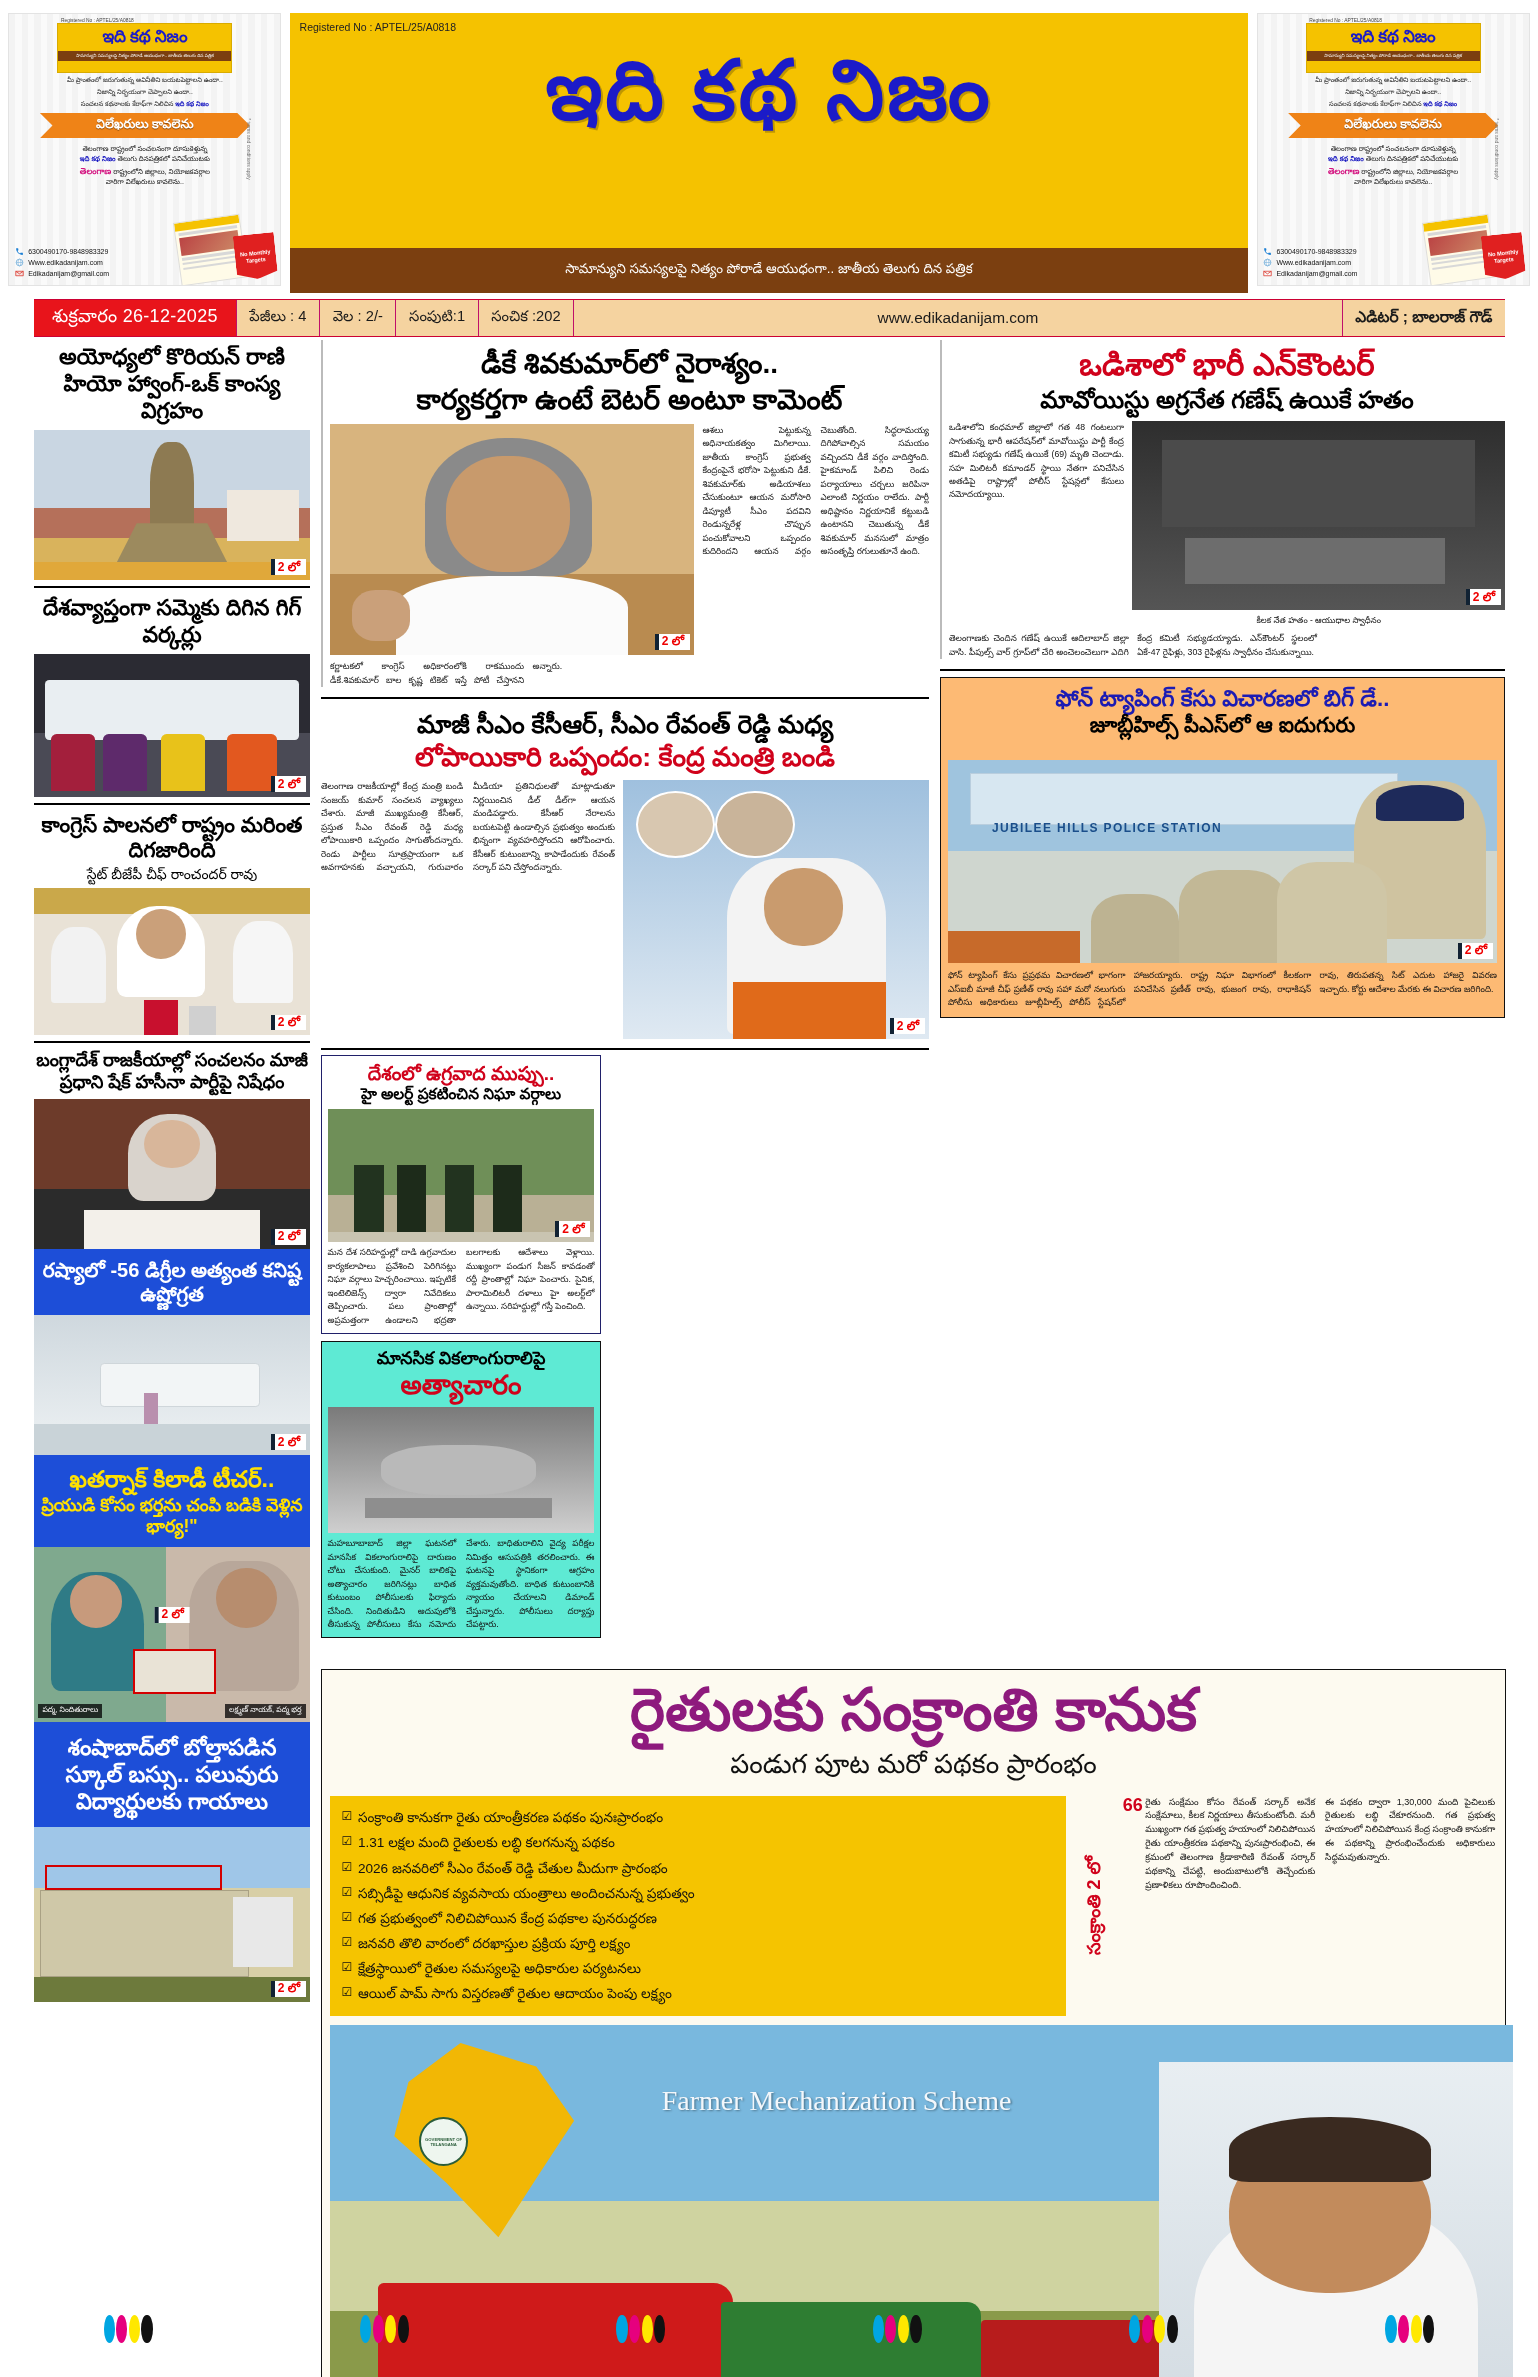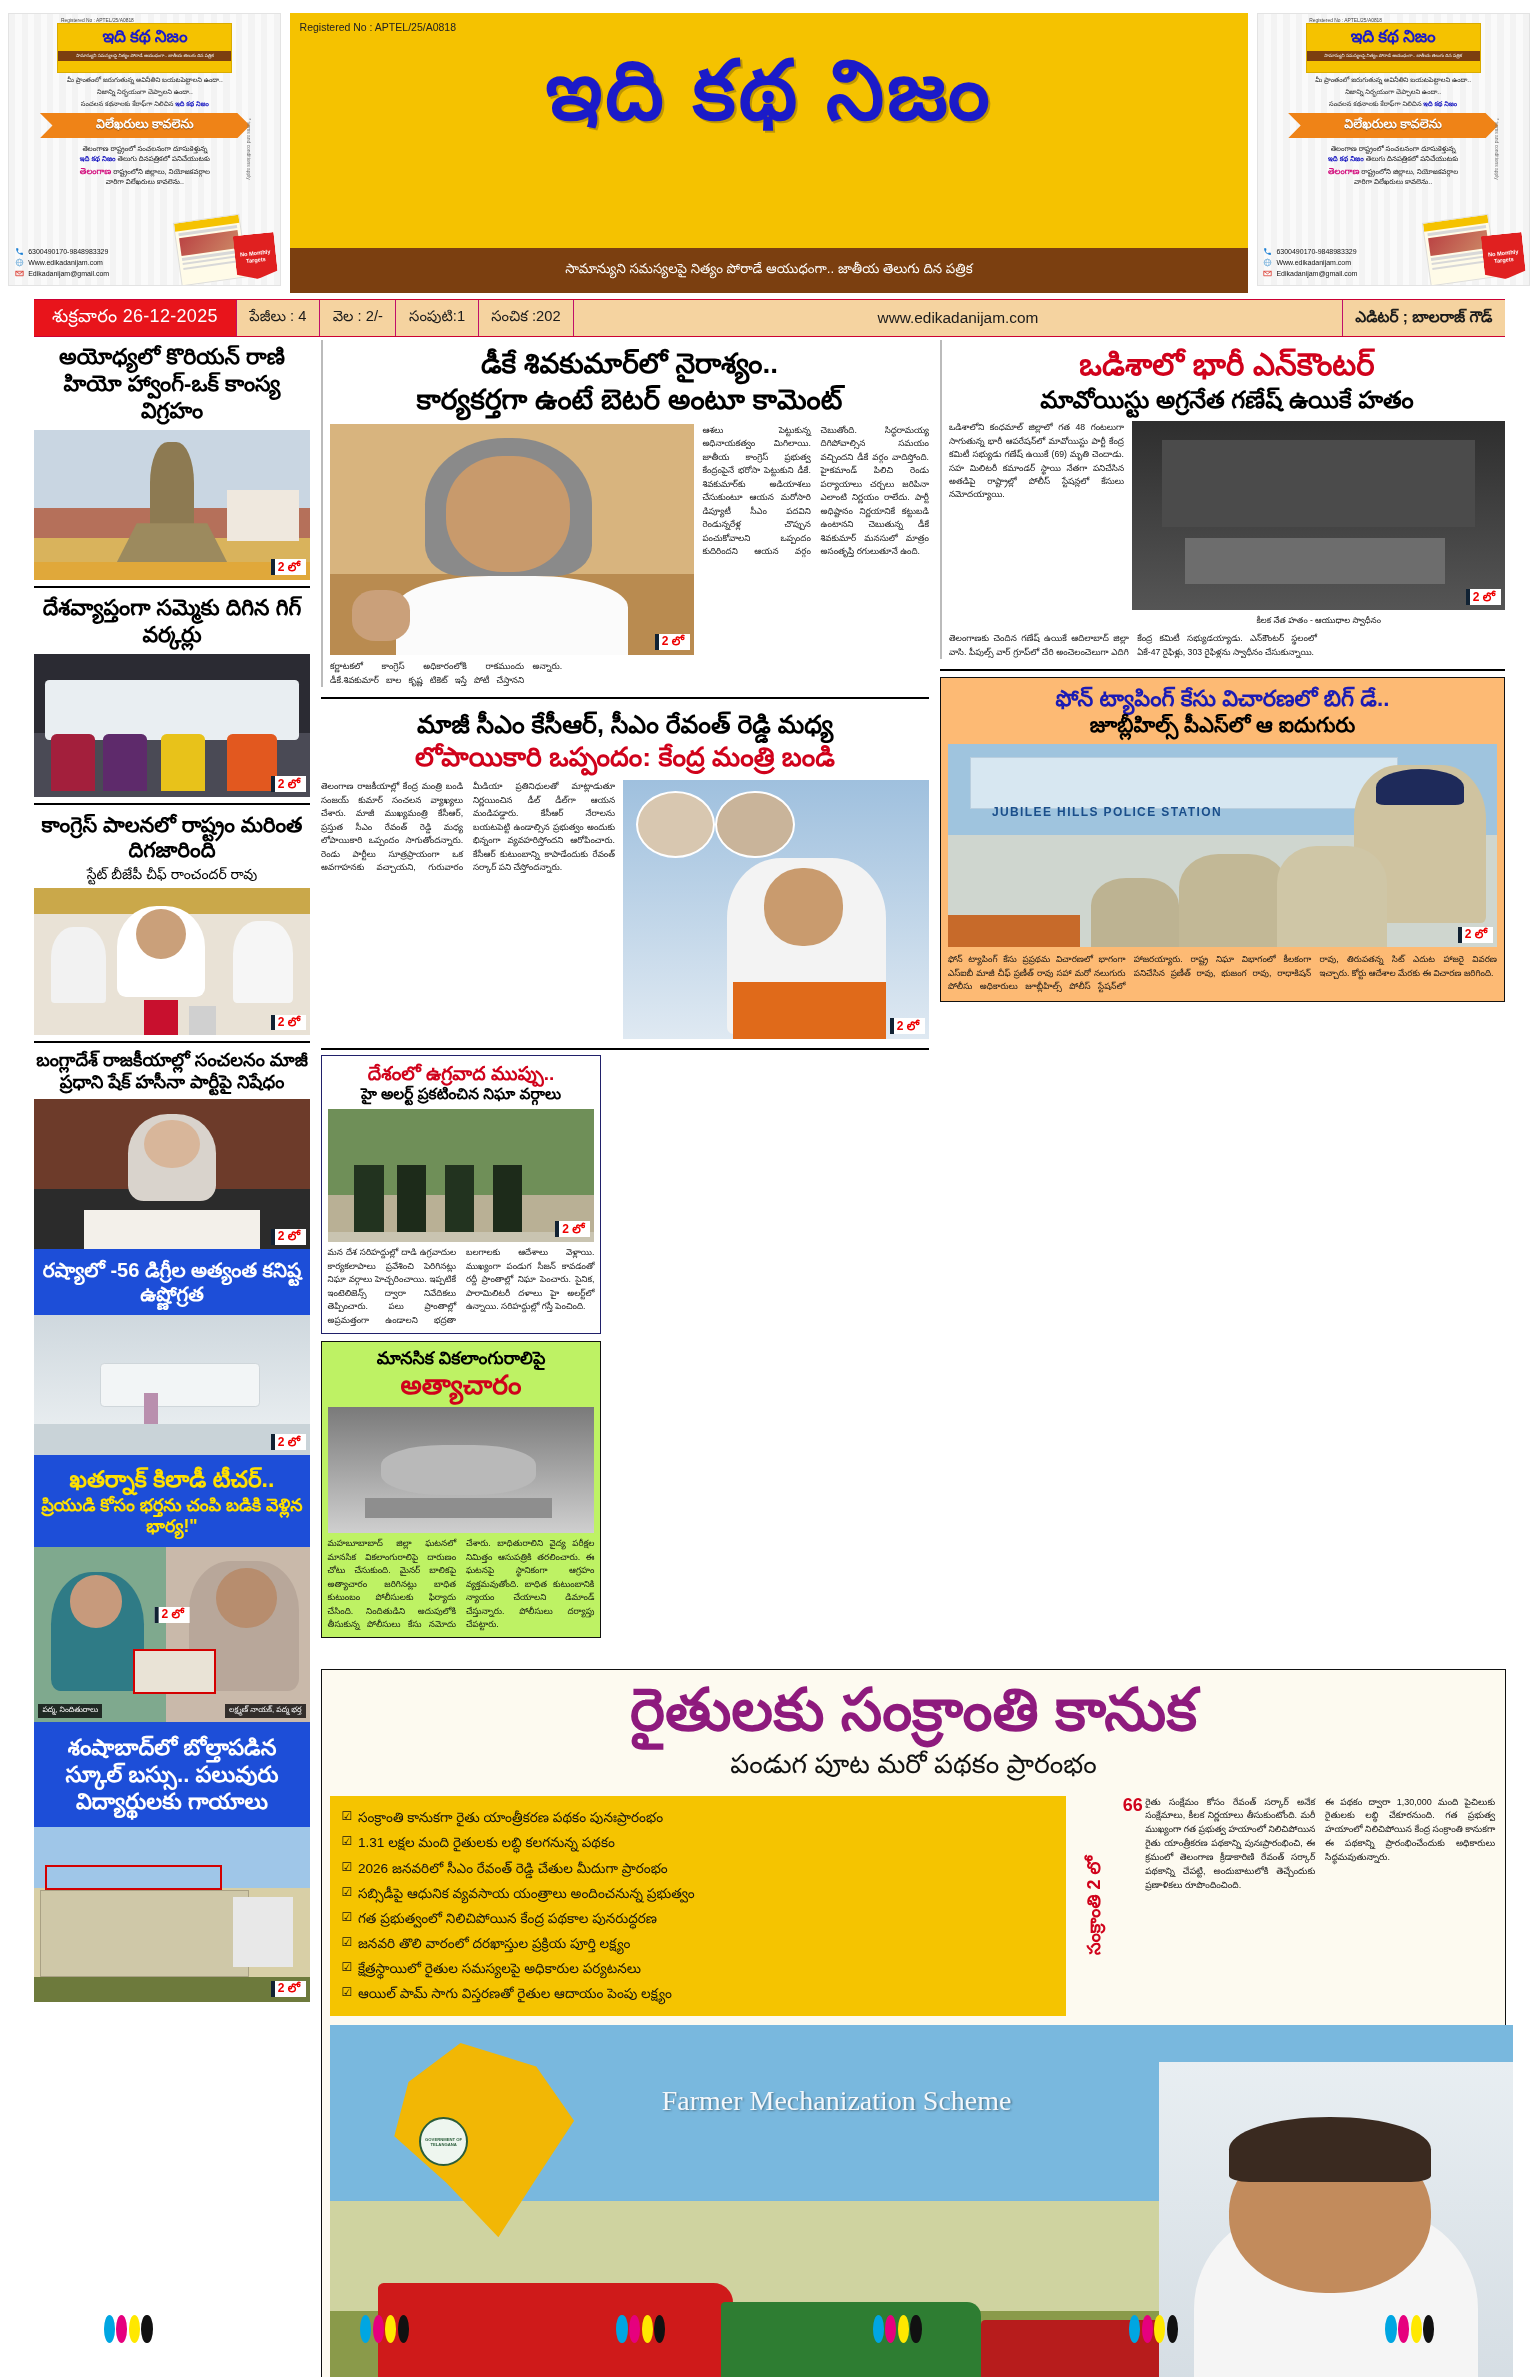--- a/index.html
+++ b/index.html
@@ -90,21 +90,21 @@
   .photo { position:relative; width:100%; background:#9aa; overflow:hidden; }
   .photo .badge {
     position:absolute; right:4.2px; bottom:4.9px; background:#fff; color:#e00;
     font-weight:bold; font-size:12px; padding:1.4px 5.6px 1.4px 2.8px; border-left:4.9px solid #123; line-height:1.1;
   }
   .cap { position:absolute; left:4.2px; bottom:4.9px; background:rgba(0,0,0,.75); color:#fff; font-size:7.7px; padding:1.4px 4.2px; }
   .cap.r { left:auto; right:4.2px; }
 
   .box-dark { background:#1d4ed8; color:#fff; padding:8.4px 5.6px; }
   .box-dark.hl { color:#fff; }
-  .box-cream { background:#bef264; }
+  .box-cream { background:#5eead4; }
   .ph-statue{ background:linear-gradient(#c9d6e2 0 52%, #b5705a 52% 72%, #d9b35c 72% 100%); }
   .ph-street{ background:linear-gradient(#2b2b33 0 55%,#4a4a55 55% 100%); }
   .ph-press{ background:linear-gradient(#caa84a 0 18%, #e9e2d6 18% 100%); }
   .ph-lib{ background:linear-gradient(#6d3b2a 0 60%,#2b2b2b 60% 100%); }
   .ph-fog{ background:linear-gradient(#cfd8de,#eef2f4); }
   .ph-two{ background:linear-gradient(90deg,#7fa98e 0 48%, #c9b9aa 48% 100%); }
   .ph-bus{ background:linear-gradient(#9fc6e8 0 35%, #d8cfa6 35% 100%); }
   .ph-forest{ background:linear-gradient(#2e2e2e,#555); }
   .ph-dk{ background:linear-gradient(#d8b47e 0 65%, #b98b50 65% 100%); }
   .ph-kcr{ background:linear-gradient(#9fc0de,#dfe9f2); }
@@ -465,21 +465,21 @@
             <div class="article-text" style="text-align:center;font-size:8.4px;padding-top:3.5px;">కీలక నేత హతం - ఆయుధాల స్వాధీనం</div>
           </div>
         </div>
         <div class="article-text cols3" style="margin-top:5.6px;">తెలంగాణకు చెందిన గణేష్ ఉయికే ఆదిలాబాద్ జిల్లా వాసి. పీపుల్స్ వార్ గ్రూప్‌లో చేరి అంచెలంచెలుగా ఎదిగి కేంద్ర కమిటీ సభ్యుడయ్యాడు. ఎన్‌కౌంటర్ స్థలంలో ఏకే-47 రైఫిళ్లు, 303 రైఫిళ్లను స్వాధీనం చేసుకున్నాయి.</div>
       </div>
 
       <div class="rule" style="margin-top:9.8px;"></div>
 
       <div style="border:1.4px solid #111; background:#fdba74; padding:7px;">
         <div class="hl bluehl" style="font-size:22.4px;">ఫోన్ ట్యాపింగ్ కేసు విచారణలో బిగ్ డే..</div>
-        <div class="hl" style="font-size:21px; padding-bottom:7px;">జూబ్లీహిల్స్ పీఎస్‌లో ఆ ఐదుగురు</div>
+        <div class="hl" style="font-size:21px; padding-bottom:23px;">జూబ్లీహిల్స్ పీఎస్‌లో ఆ ఐదుగురు</div>
         <div class="photo ph-ps" style="height:203px;">
           <div style="position:absolute;left:4%;top:6%;width:78%;height:26%;background:#d7e7f1;border:0.7px solid #b9cede;"></div>
           <div style="position:absolute;left:8%;top:30%;width:62%;font-size:12px;color:#1a4e8a;font-weight:bold;letter-spacing:1.4px;">JUBILEE HILLS POLICE STATION</div>
           <div style="position:absolute;right:2%;top:10%;width:24%;height:78%;background:#cfc3a0;border-radius:34% 34% 4% 4%;"></div>
           <div style="position:absolute;right:6%;top:12%;width:16%;height:18%;background:#1e2a5a;border-radius:50% 50% 10% 10%;"></div>
           <div style="position:absolute;left:42%;bottom:0;width:20%;height:46%;background:#c2b896;border-radius:36% 36% 0 0;"></div>
           <div style="position:absolute;left:60%;bottom:0;width:20%;height:50%;background:#cfc6a6;border-radius:36% 36% 0 0;"></div>
           <div style="position:absolute;left:26%;bottom:0;width:16%;height:34%;background:#bdb392;border-radius:40% 40% 0 0;"></div>
           <div style="position:absolute;left:0;bottom:0;width:24%;height:16%;background:#c76a2a;"></div>
           <div class="badge">2 లో</div>

